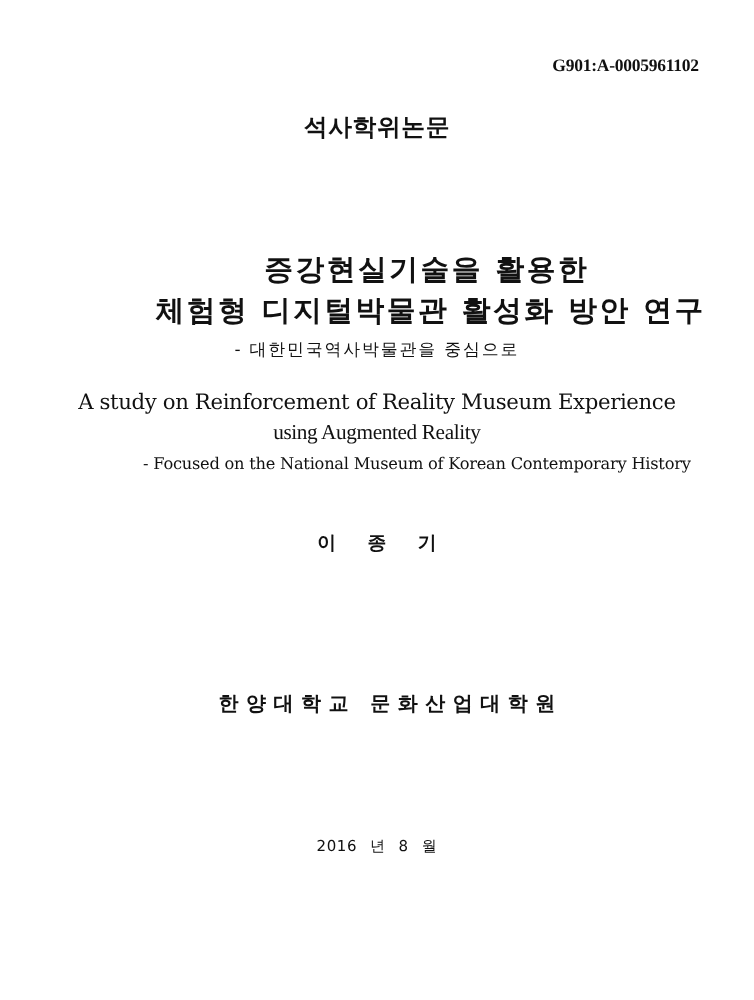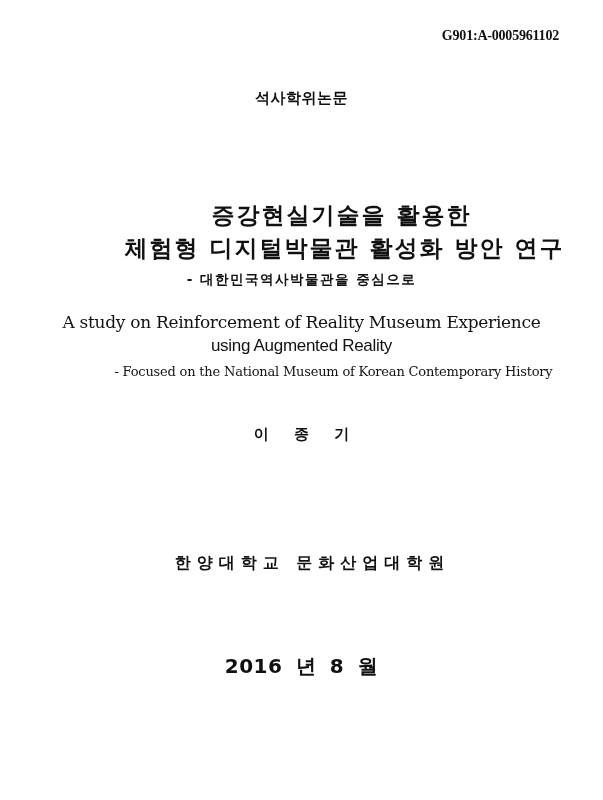--- a/index.html
+++ b/index.html
@@ -17,62 +17,62 @@
     }
     .line {
       position: absolute;
       left: 0;
       width: 603px;
       text-align: center;
       white-space: nowrap;
     }
     .doc-id {
       position: absolute;
-      top: 28px;
+      top: 46px;
       right: 44px;
       font-family: "Liberation Serif", serif;
       font-weight: bold;
       font-size: 14px;
       letter-spacing: -0.2px;
     }
     .degree {
       top: 89px;
-      font-size: 15px;
+      font-size: 19px;
       font-weight: bold;
       letter-spacing: 0.5px;
     }
     .title-1 {
       top: 200px;
       font-size: 23px;
       font-weight: bold;
       letter-spacing: 2px;
       margin-left: 40px;
     }
     .title-2 {
       top: 233px;
       font-size: 23px;
       font-weight: bold;
       letter-spacing: 2px;
       padding-left: 43px;
     }
     .subtitle-ko {
       top: 271px;
       font-size: 13.5px;
-      font-weight: bold;
+      font-weight: normal;
       letter-spacing: 1.5px;
     }
     .title-en-1 {
       top: 312px;
       font-family: "DejaVu Serif", serif;
       font-size: 17px;
       letter-spacing: -0.3px;
     }
     .title-en-2 {
       top: 336px;
-      font-family: Liberation Sans, sans-serif;
+      font-family: Liberation Serif, serif;
       font-size: 17px;
       letter-spacing: -0.3px;
     }
     .subtitle-en {
       top: 364px;
       font-family: "DejaVu Serif", serif;
       font-size: 13px;
       letter-spacing: -0.2px;
       padding-left: 32px;
     }
@@ -86,23 +86,23 @@
     }
     .school {
       top: 553px;
       font-size: 16px;
       font-weight: bold;
       letter-spacing: 6px;
       padding-left: 22px;
       box-sizing: border-box;
     }
     .date {
-      top: 653px;
-      font-size: 20px;
-      font-weight: bold;
+      top: 669px;
+      font-size: 12px;
+      font-weight: normal;
       letter-spacing: 0.5px;
       word-spacing: 6px;
     }
   </style>
 </head>
 <body>
 
 <div>
   <div class="doc-id">G901:A-0005961102</div>
 

